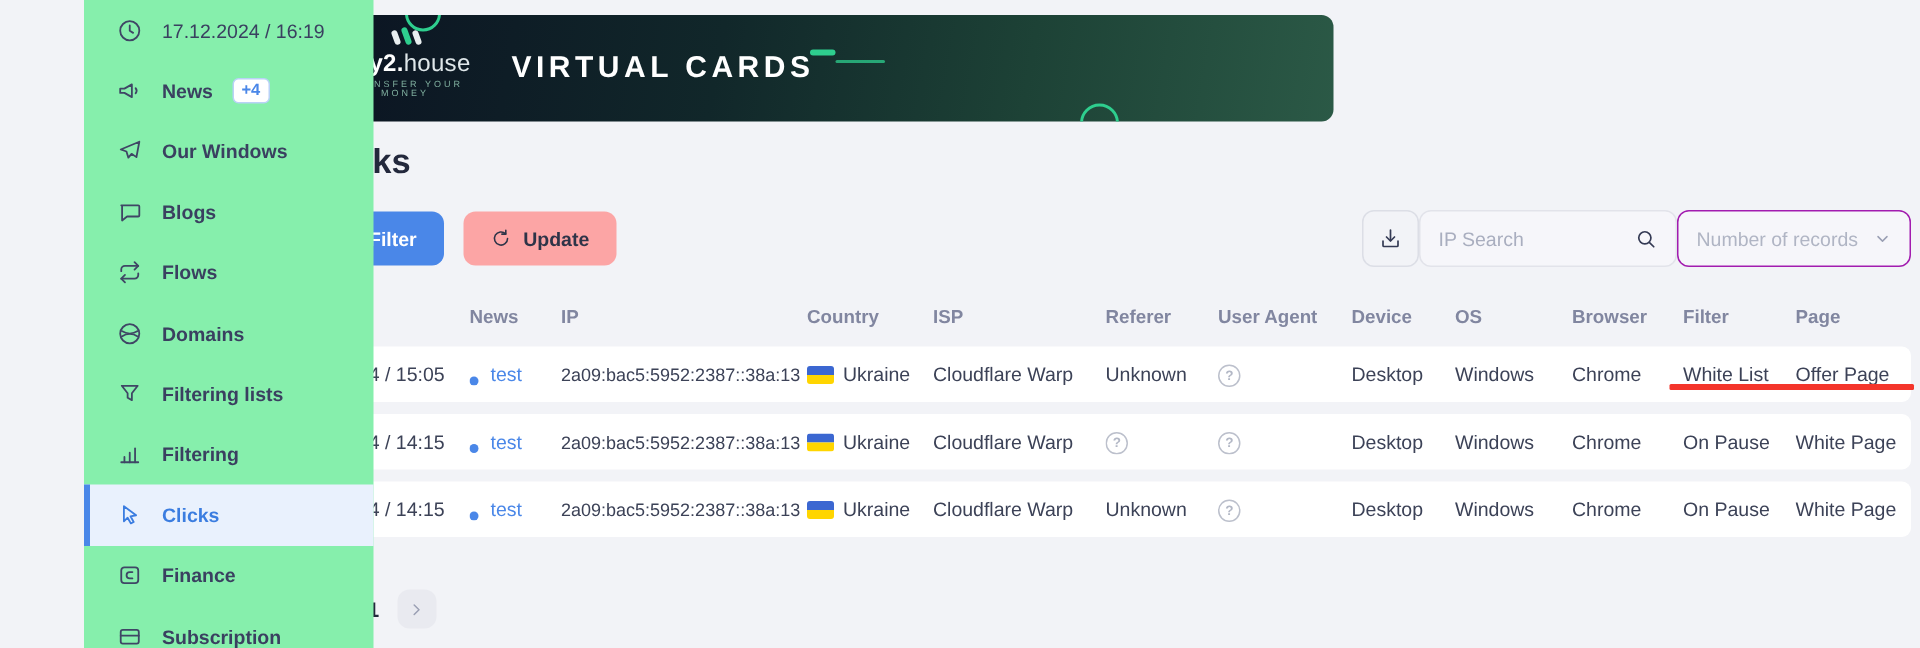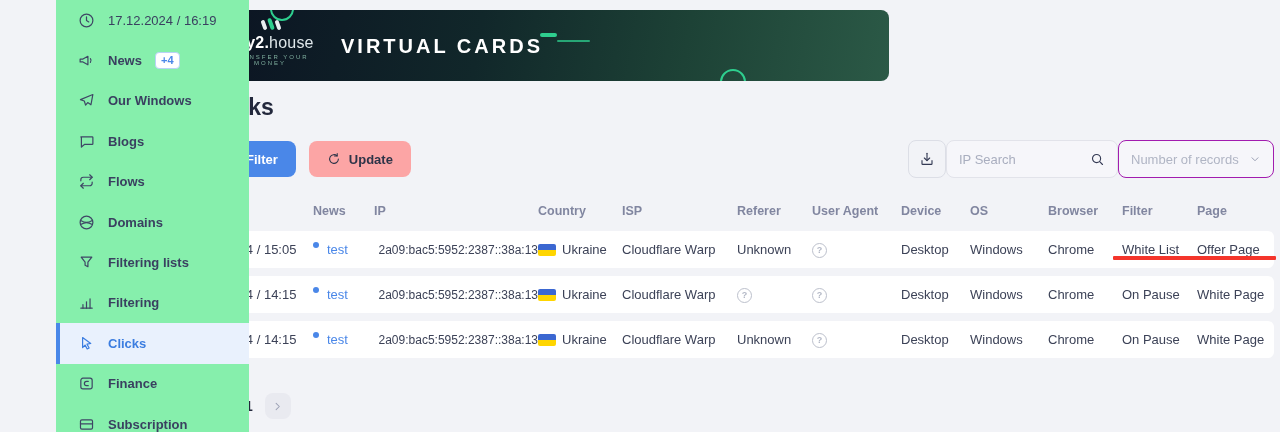--- a/index.html
+++ b/index.html
@@ -94,23 +94,23 @@
   .table-wrap { margin-top:25px; margin-left:-9px; width:1077px; overflow:hidden; }
   .trow {
     display:grid;
     grid-template-columns:125px 61px 164px 84px 115px 75px 89px 69px 78px 74px 75px 77px;
     align-items:center; margin-left:-9px; width:1086px;
   }
   .thead { height:16px; margin-bottom:12px; font-size:12.5px; font-weight:600; color:#8186a0; }
   .tcard { background:#ffffff; border-radius:6px; height:37px; margin-bottom:8px;
     font-size:13px; font-weight:500; color:#3c4257; }
   .cell { white-space:nowrap; overflow:hidden; }
-  .cell-flow { display:flex; align-items:flex-start; gap:8px; color:#4a87e8; cursor:pointer; }
+  .cell-flow { display:flex; align-items:flex-end; gap:8px; color:#4a87e8; cursor:pointer; }
   .dot { width:6px; height:6px; border-radius:50%; background:#4a87e8; flex:none; }
-  .cell-ip { font-size:12px;text-align:right; }
+  .cell-ip { font-size:12px; }
   .cell-country { display:flex; align-items:center; gap:6px; }
   .flag { width:18px; height:12px; border-radius:2px; overflow:hidden; flex:none; display:block; }
   .flag i { display:block; height:6px; }
   .flag .f-top { background:#3b67d1; }
   .flag .f-bot { background:#ffd500; }
   .qmark { width:15px; height:15px; border:1.4px solid #bcc0cc; border-radius:50%;
     color:#b3b8c6; font-size:9px; font-weight:700; display:inline-flex;
     align-items:center; justify-content:center; line-height:1; }
 
   

